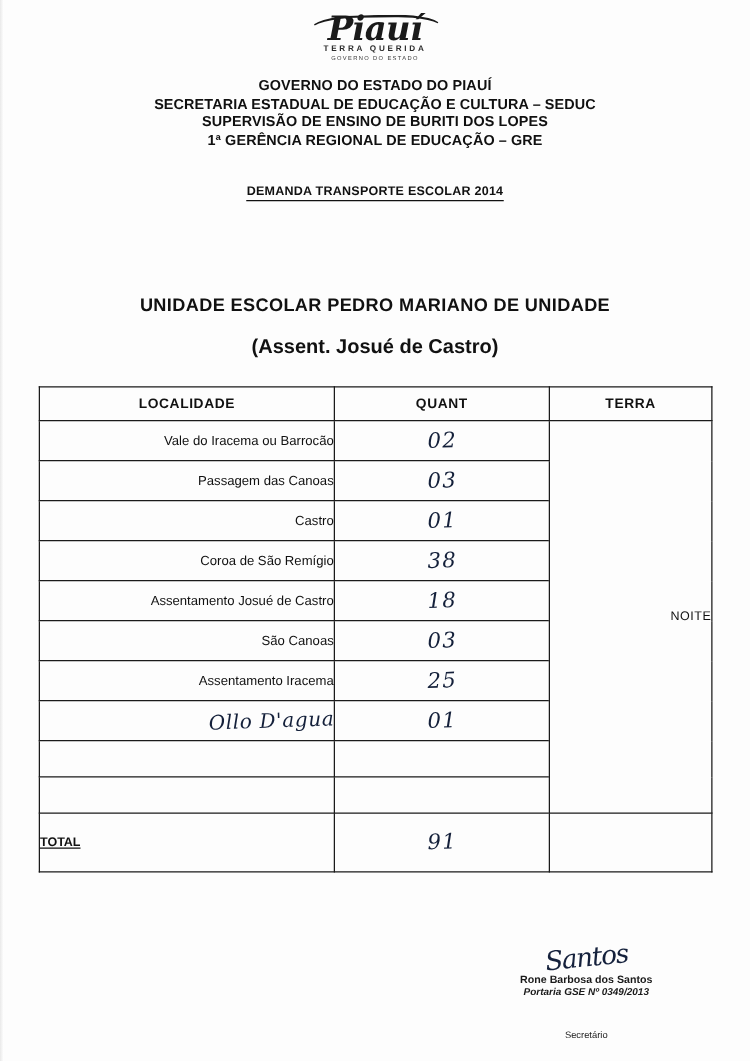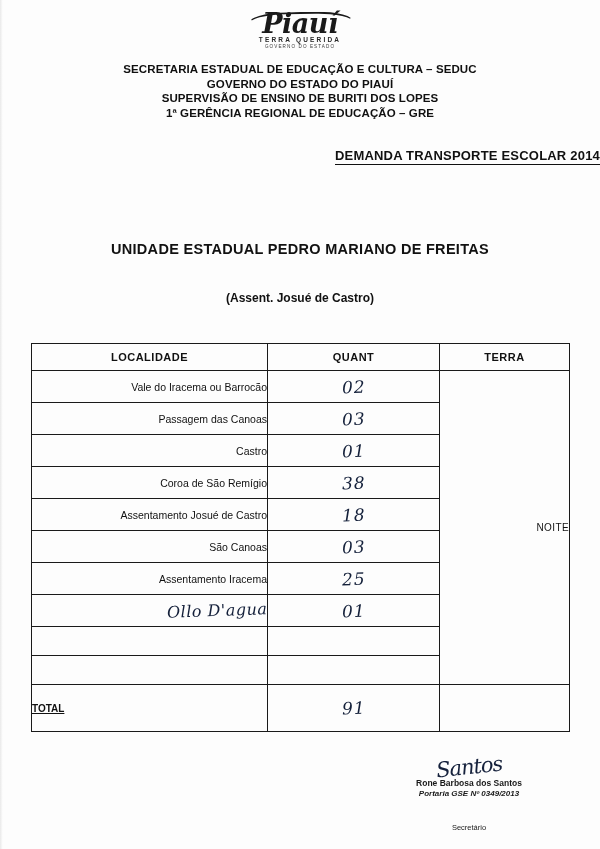--- a/index.html
+++ b/index.html
@@ -77,48 +77,48 @@
   }
   .header-lines div {
     font-weight: bold;
     font-size: 11.5px;
     line-height: 14.5px;
     letter-spacing: 0.1px;
     color: #101010;
   }
 
   .doc-title {
-    text-align: right;
+    text-align: center;
     margin-top: 28px;
     font-weight: bold;
-    font-size: 13px;
+    font-size: 10px;
     letter-spacing: 0.2px;
   }
   .doc-title span {
     border-bottom: 1.5px solid #111;
     padding-bottom: 1px;
   }
 
   .school-name {
     text-align: center;
     margin-top: 78px;
     font-weight: bold;
     font-size: 14.5px;
     letter-spacing: 0.3px;
   }
   .school-sub {
     text-align: center;
-    margin-top: 34px;
-    font-weight: bold;
-    font-size: 12px;
+    margin-top: 16px;
+    font-weight: bold;
+    font-size: 16px;
   }
 
   
   .table-wrap {
-    margin: 38px auto 0 auto;
+    margin: 22px auto 0 auto;
     width: 538px;
   }
   table.demand {
     border-collapse: collapse;
     width: 100%;
     table-layout: fixed;
   }
   table.demand td, table.demand th {
     border: 1.1px solid #1a1a1a;
     padding: 0;
@@ -231,31 +231,31 @@
   <div class="logo-wrap">
     <div class="logo">
       <div class="logo-swoosh"></div>
       <div class="logo-script">Piauí</div>
       <div class="logo-sub1">TERRA QUERIDA</div>
       <div class="logo-sub2">GOVERNO DO ESTADO</div>
     </div>
   </div>
 
   <div class="header-lines">
+    <div>GOVERNO DO ESTADO DO PIAUÍ</div>
     <div>SECRETARIA ESTADUAL DE EDUCAÇÃO E CULTURA – SEDUC</div>
-    <div>GOVERNO DO ESTADO DO PIAUÍ</div>
     <div>SUPERVISÃO DE ENSINO DE BURITI DOS LOPES</div>
     <div>1ª GERÊNCIA REGIONAL DE EDUCAÇÃO – GRE</div>
   </div>
 
   <div class="doc-title">
     <span>DEMANDA TRANSPORTE ESCOLAR 2014</span>
   </div>
 
-  <div class="school-name">UNIDADE ESTADUAL PEDRO MARIANO DE FREITAS</div>
+  <div class="school-name">UNIDADE ESCOLAR PEDRO MARIANO DE UNIDADE</div>
   <div class="school-sub">(Assent. Josué de Castro)</div>
 
   <div class="table-wrap">
     <table class="demand">
       <colgroup>
         <col class="col-loc">
           <col class="col-qty">
           <col class="col-turn">
       </colgroup>
       <thead>

